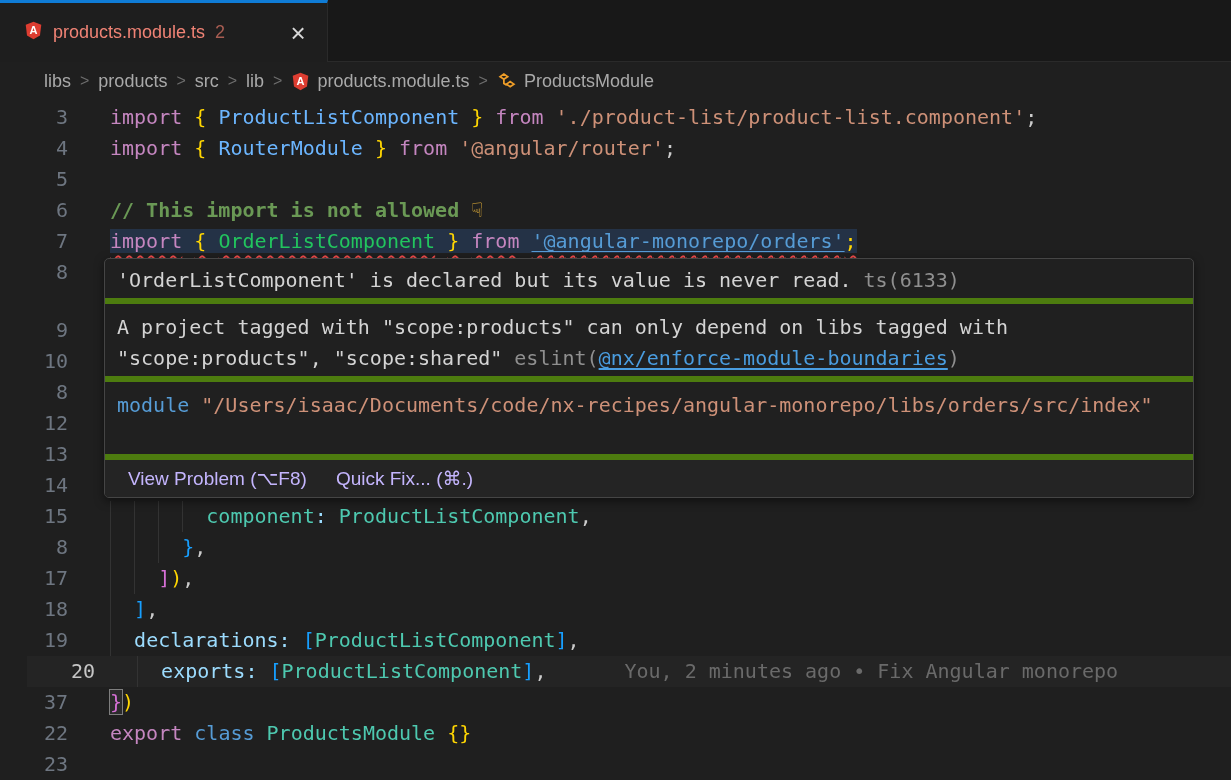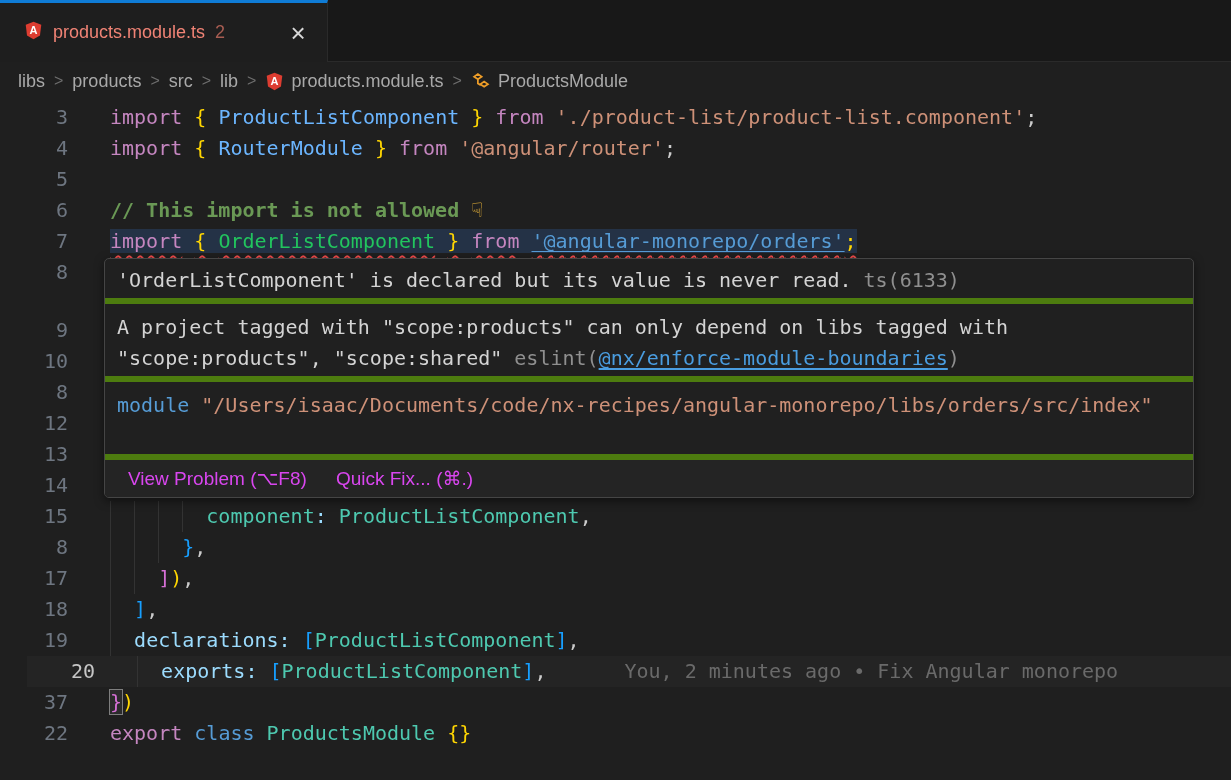--- a/index.html
+++ b/index.html
@@ -11,21 +11,21 @@
             border-bottom:1px solid #2a2a2a; }
   .tab { width:328px; background:#1e1e1e; border-top:3px solid #0f7cd6;
          border-right:1px solid #2a2a2a; display:flex; align-items:center;
          padding:0 16px 0 24px; position:relative; margin-bottom:-1px; cursor:pointer; }
   .tab-label { font-size:18px; color:#f08375; margin-left:10px; }
   .tab-badge { font-size:18px; color:#a85d52; margin-left:10px; }
   .tab-close { margin-left:auto; color:#d8d8d8; font-size:26px; line-height:20px;
                width:26px; text-align:center; cursor:pointer; }
 
   
-  .breadcrumbs { height:38px; display:flex; align-items:center; padding-left:18px;
+  .breadcrumbs { height:38px; display:flex; align-items:center; padding-left:44px;
                  background:#1f1f1f; font-size:18px; color:#a9a9a9; }
   .bc-item { display:flex; align-items:center; gap:7px; cursor:pointer; }
   .bc-sep { color:#6e6e6e; margin:0 9px; font-size:16px; }
 
   
   .editor { position:relative; padding-top:2px;
             font-family:"DejaVu Sans Mono", monospace; font-size:20px; }
   .row { height:31px; line-height:31px; display:flex; position:relative; white-space:pre; }
   .row.current { background:#242424;margin-left:27px; }
   .spacer { height:27px; }
@@ -65,21 +65,21 @@
   .hv-sec { padding:6px 12px 6px 12px; border-bottom:6px solid #4d7c0f; }
   .hv-sec.s1 { height:45px; }
   .hv-sec.s2 { height:78px; padding-top:8px; }
   .hv-sec.s3 { height:78px; padding-top:8px; padding-right:40px; }
   .hv-src { color:#8f8f8f; }
   .hv-gap { margin-left:12px; }
   .hv-link { color:#4a9de0; text-decoration:underline; text-underline-offset:3px; cursor:pointer; }
   .hv-actions { height:37px; background:#242424; display:flex; align-items:center;
                 padding-left:23px; gap:29px; border-bottom:none;
                 font-family:"Liberation Sans", sans-serif; font-size:19px; }
-  .hv-actions a { color:#d946ef; cursor:pointer; text-decoration:none; }
+  .hv-actions a { color:#c4b5fd; cursor:pointer; text-decoration:none; }
 </style>
 </head>
 <body>
 
 <div>
 
   <div class="tabbar">
     <div class="tab">
       <span id="tab-icon"><svg width="19" height="19" viewBox="0 0 24 24">
     <polygon points="12,1 2.2,4.8 3.8,18.3 12,23 20.2,18.3 21.8,4.8" fill="#dd3d31"></polygon>
@@ -144,20 +144,21 @@
       <div class="row"><span class="ln">13</span><span class="code"></span></div>
       <div class="row"><span class="ln">14</span><span class="code"></span></div>
       <div class="row"><div class="guide" style="left: 110px;"></div><div class="guide" style="left: 134.06px;"></div><div class="guide" style="left: 158.12px;"></div><div class="guide" style="left: 182.18px;"></div><span class="ln">15</span><span class="code"><span class="tk-pl">        </span><span class="tk-cls">component</span><span class="tk-prop">:</span><span class="tk-pl"> </span><span class="tk-cls">ProductListComponent</span><span class="tk-pl">,</span></span></div>
       <div class="row"><div class="guide" style="left: 110px;"></div><div class="guide" style="left: 134.06px;"></div><div class="guide" style="left: 158.12px;"></div><span class="ln">8</span><span class="code"><span class="tk-pl">      </span><span class="tk-bb">}</span><span class="tk-pl">,</span></span></div>
       <div class="row"><div class="guide" style="left: 110px;"></div><div class="guide" style="left: 134.06px;"></div><span class="ln">17</span><span class="code"><span class="tk-pl">    </span><span class="tk-bp">]</span><span class="tk-bg">)</span><span class="tk-pl">,</span></span></div>
       <div class="row"><div class="guide" style="left: 110px;"></div><span class="ln">18</span><span class="code"><span class="tk-pl">  </span><span class="tk-bb">]</span><span class="tk-pl">,</span></span></div>
       <div class="row"><div class="guide" style="left: 110px;"></div><span class="ln">19</span><span class="code"><span class="tk-pl">  </span><span class="tk-prop">declarations</span><span class="tk-prop">:</span><span class="tk-pl"> </span><span class="tk-bb">[</span><span class="tk-cls">ProductListComponent</span><span class="tk-bb">]</span><span class="tk-pl">,</span></span></div>
       <div class="row current"><div class="guide" style="left: 110px;"></div><span class="ln">20</span><span class="code"><span class="tk-pl">  </span><span class="tk-prop">exports</span><span class="tk-prop">:</span><span class="tk-pl"> </span><span class="tk-bb">[</span><span class="tk-cls">ProductListComponent</span><span class="tk-bb">]</span><span class="tk-pl">,</span><span class="blame">You, 2 minutes ago • Fix Angular monorepo</span></span></div>
       <div class="row"><span class="ln">37</span><span class="code"><span class="tk-match">}</span><span class="tk-bg">)</span></span></div>
       <div class="row"><span class="ln">22</span><span class="code"><span class="tk-kw">export</span><span class="tk-pl"> </span><span class="tk-kwb">class</span><span class="tk-pl"> </span><span class="tk-cls">ProductsModule</span><span class="tk-pl"> </span><span class="tk-bg">{}</span></span></div>
+      <div class="row"><span class="ln">23</span><span class="code"></span></div>
     </div>
 
   <div class="hover">
     <div class="hv-sec s1">
       <span>'OrderListComponent' is declared but its value is never read.</span><span class="hv-src hv-gap">ts(6133)</span>
     </div>
     <div class="hv-sec s2">
       <span>A project tagged with "scope:products" can only depend on libs tagged with "scope:products", "scope:shared"</span><span class="hv-src hv-gap">eslint(</span><a class="hv-link">@nx/enforce-module-boundaries</a><span class="hv-src">)</span>
     </div>
     <div class="hv-sec s3">

